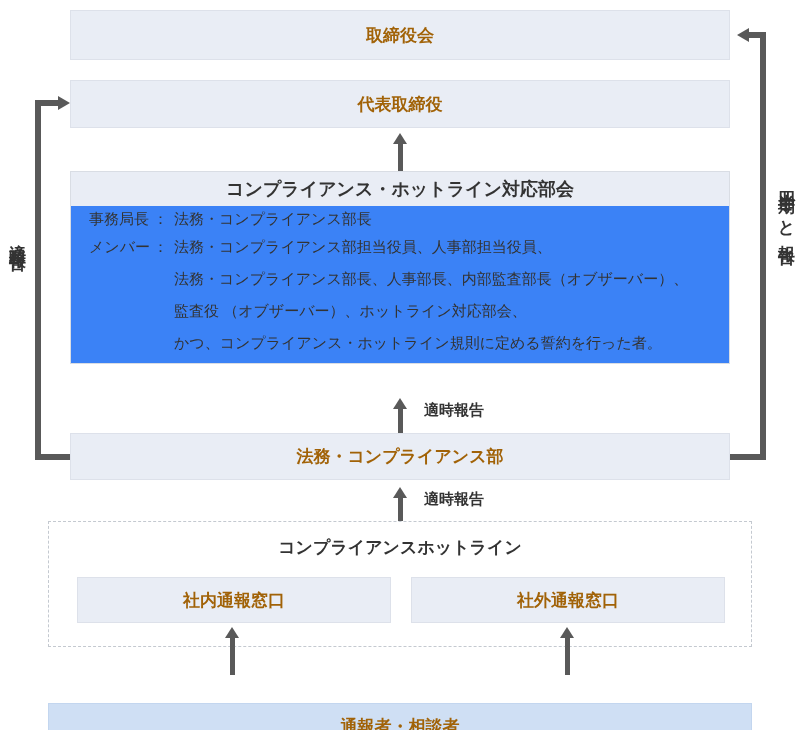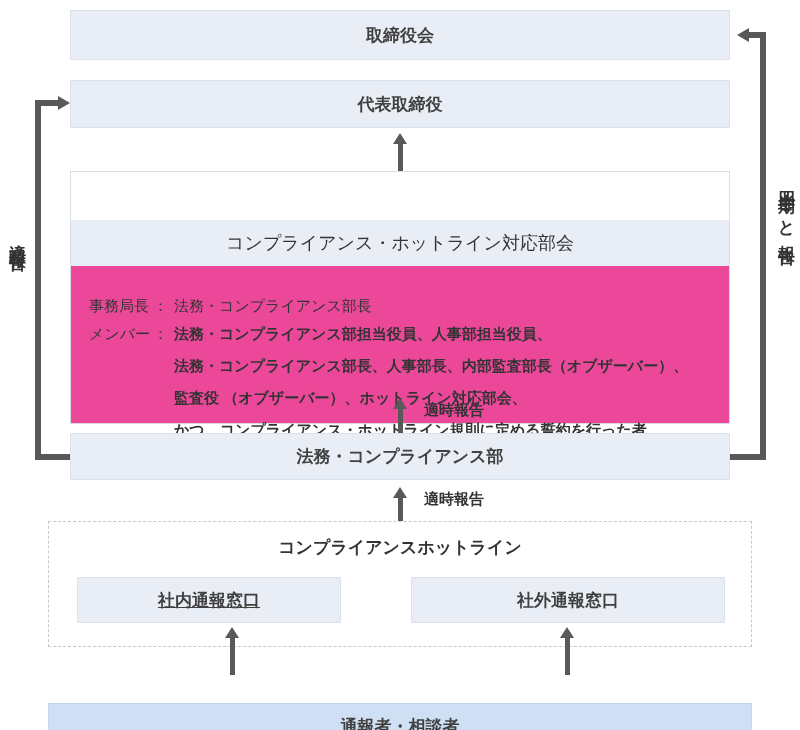--- a/index.html
+++ b/index.html
@@ -6,43 +6,43 @@
   body{font-family:"Liberation Sans","DejaVu Sans",sans-serif;color:#333333;}
   .stage{position:relative;width:800px;height:730px;background:#ffffff;overflow:hidden;}
 
   
   .node{
     position:absolute;
     background:#e9edf5;
     border:1px solid #dde1ea;
     display:flex;align-items:center;justify-content:center;
     box-sizing:border-box;
-    font-size:17px;font-weight:bold;color:#404040;
+    font-size:17px;font-weight:bold;color:#a16207;
     text-align:center;
   }
 
   
   .panel{position:absolute;box-sizing:border-box;border:1px solid #d9dde4;background:#ffffff;}
   .panel-header{
-    height:46px;background:#e9edf5;
+    height:34px;background:#e9edf5;
     display:flex;align-items:center;justify-content:center;
-    font-size:18px;font-weight:normal;margin-top:48px;
+    font-size:18px;font-weight:bold;
   }
   .panel-body{
     box-sizing:border-box;height:157px;
-    padding:31px 20px 0 18px;
-    background:#ec4899;font-size:15px;line-height:18px;
+    padding:4px 20px 0 18px;
+    background:#3b82f6;font-size:15px;line-height:18px;
   }
   .def-row{display:flex;}
   .def-row .lbl{display:inline-block;width:64px;white-space:nowrap;}
   .def-row .colon{white-space:pre;}
   .def-row .val{margin-left:6px;}
   .members-row{margin-top:10px;}
   .members-row .val{line-height:32px;margin-top:-7px;}
-  .members-row .val div{white-space:nowrap;font-weight:bold;}
+  .members-row .val div{white-space:nowrap;}
 
   
   .dashed-group{
     position:absolute;box-sizing:border-box;
     border:1px dashed #c4c9d0;background:transparent;
   }
   .dashed-title{
     margin-top:14px;text-align:center;
     font-size:17px;font-weight:bold;
   }
@@ -119,21 +119,21 @@
   </div>
 
   <div class="arrow-up" style="left:393px;top:487px;height:34px;">
     <div class="head"></div>
     <div class="shaft"></div>
   </div>
   <span class="flow-label" style="left:424px;top:491px;">適時報告</span>
 
   <div class="dashed-group" style="left:48px;top:521px;width:704px;height:126px;">
     <div class="dashed-title">コンプライアンスホットライン</div>
-    <div class="node" style="left:28px;top:55px;width:264px;height:46px;text-decoration:underline;">
+    <div class="node" style="left:28px;top:55px;width:314px;height:46px;">
       <span>社内通報窓口</span>
     </div>
     <div class="node" style="left:362px;top:55px;width:314px;height:46px;">
       <span>社外通報窓口</span>
     </div>
   </div>
 
   <div class="arrow-up" style="left:225px;top:627px;height:48px;">
     <div class="head"></div>
     <div class="shaft"></div>

